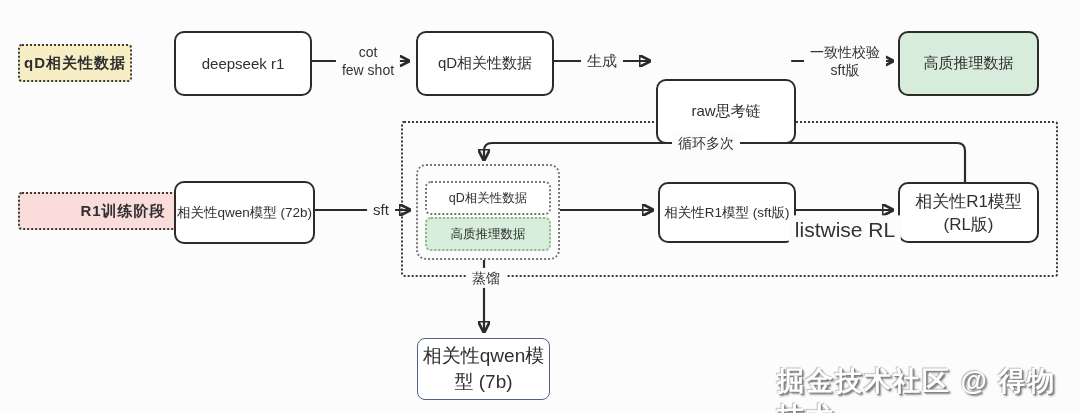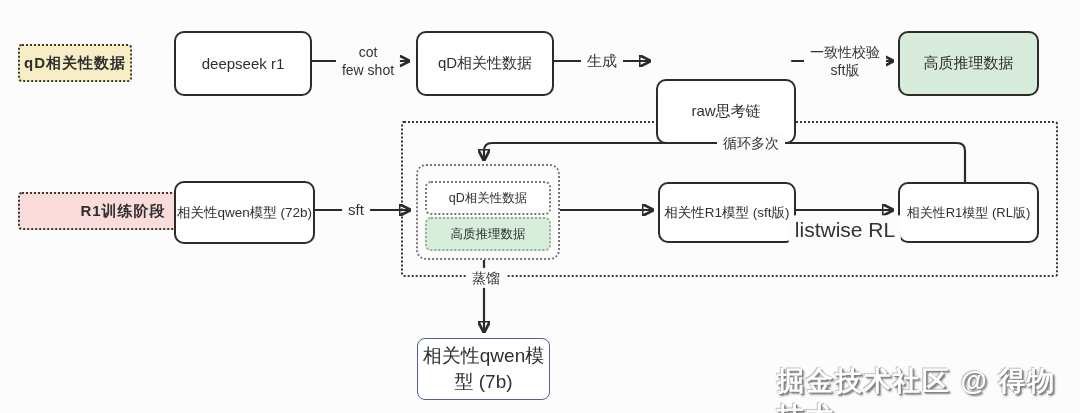--- a/index.html
+++ b/index.html
@@ -37,21 +37,21 @@
     position:absolute;display:flex;align-items:center;justify-content:center;
     background:#fff;border:2.5px solid #2b2b2b;border-radius:10px;
     font-size:15px;text-align:center;z-index:3;
   }
   .node-deepseek{left:174px;top:31px;width:134px;height:61px;}
   .node-qd{left:416px;top:31px;width:134px;height:61px;}
   .node-raw{left:656px;top:31px;width:136px;height:61px;margin-top:48px;}
   .node-hq{left:898px;top:31px;width:137px;height:61px;background:#d8ecdb;}
   .node-72b{left:174px;top:181px;width:137px;height:59px;font-size:13.5px;}
   .node-sft{left:658px;top:182px;width:134px;height:57px;font-size:13.5px;}
-  .node-rl{left:898px;top:182px;width:137px;height:57px;font-size:13px;}
+  .node-rl{left:898px;top:182px;width:137px;height:57px;font-size:17px;}
   .node-7b{left:417px;top:338px;width:131px;height:60px;border:1.6px solid #51618a;border-radius:8px;font-size:19px;}
 
   .mini{
     position:absolute;display:flex;align-items:center;justify-content:center;
     background:#fff;border:2px dotted #777;border-radius:6px;
     font-size:12.5px;z-index:4;
   }
   .mini-qd{left:425px;top:181px;width:122px;height:30px;}
   .mini-hq{left:425px;top:217px;width:122px;height:30px;background:#d6eeda;border-color:#8fb094;}
 
@@ -138,27 +138,27 @@
     <div>cot</div>
     <div>few shot</div>
   </div>
   <div class="elabel" style="left:602px;top:61px;font-size:15px;">
     <span>生成</span>
   </div>
   <div class="elabel" style="left:845px;top:61px;">
     <div>一致性校验</div>
     <div>sft版</div>
   </div>
-  <div class="elabel" style="left:356px;top:210px;font-size:15px;">
+  <div class="elabel" style="left:381px;top:210px;font-size:15px;">
     <span>sft</span>
   </div>
   <div class="elabel" style="left:845px;top:210px;font-size:21px;margin-top:20px;">
     <span>listwise RL</span>
   </div>
-  <div class="elabel" style="left:751px;top:143px;">
+  <div class="elabel" style="left:706px;top:143px;">
     <span>循环多次</span>
   </div>
   <div class="elabel" style="left:486px;top:278px;">
     <span>蒸馏</span>
   </div>
 
   <div class="watermark">掘金技术社区 @ 得物技术</div>
 
 </div>
 

